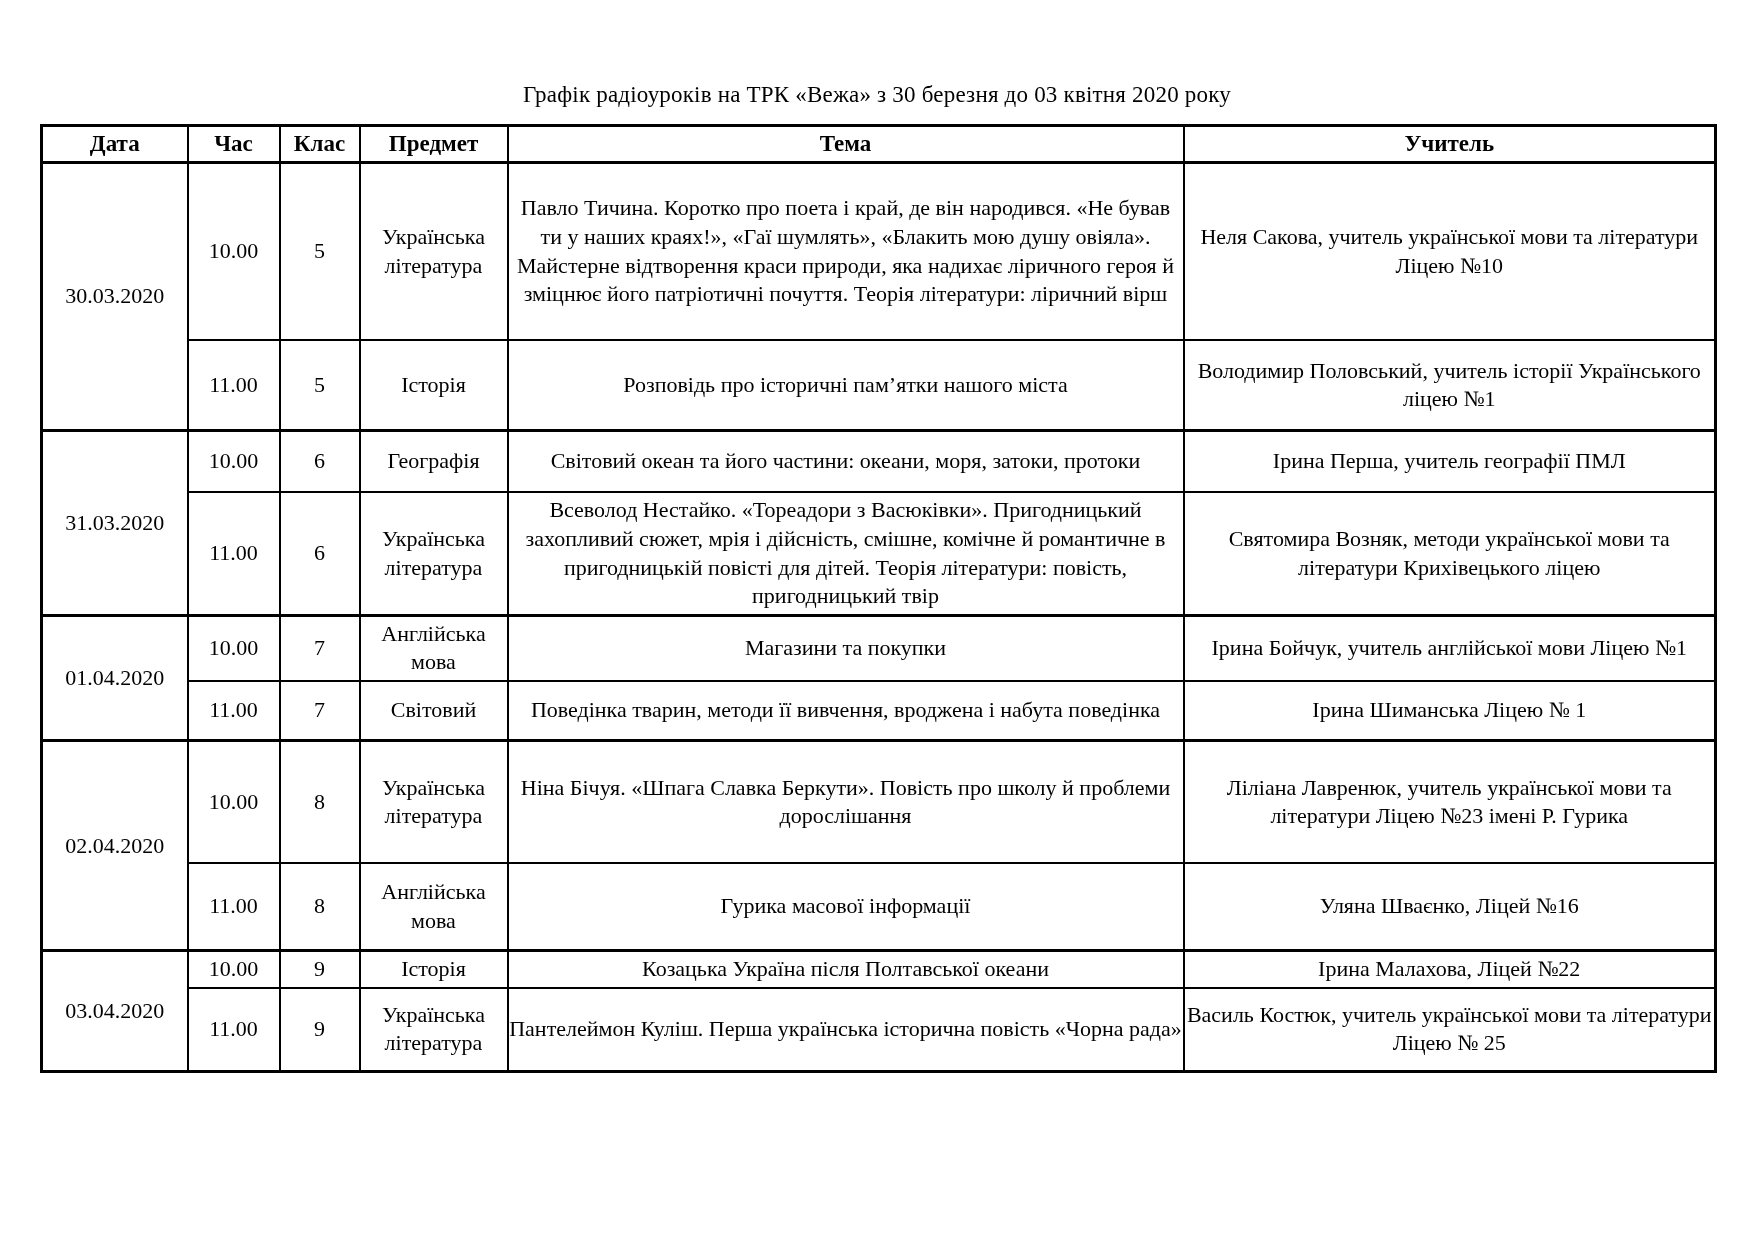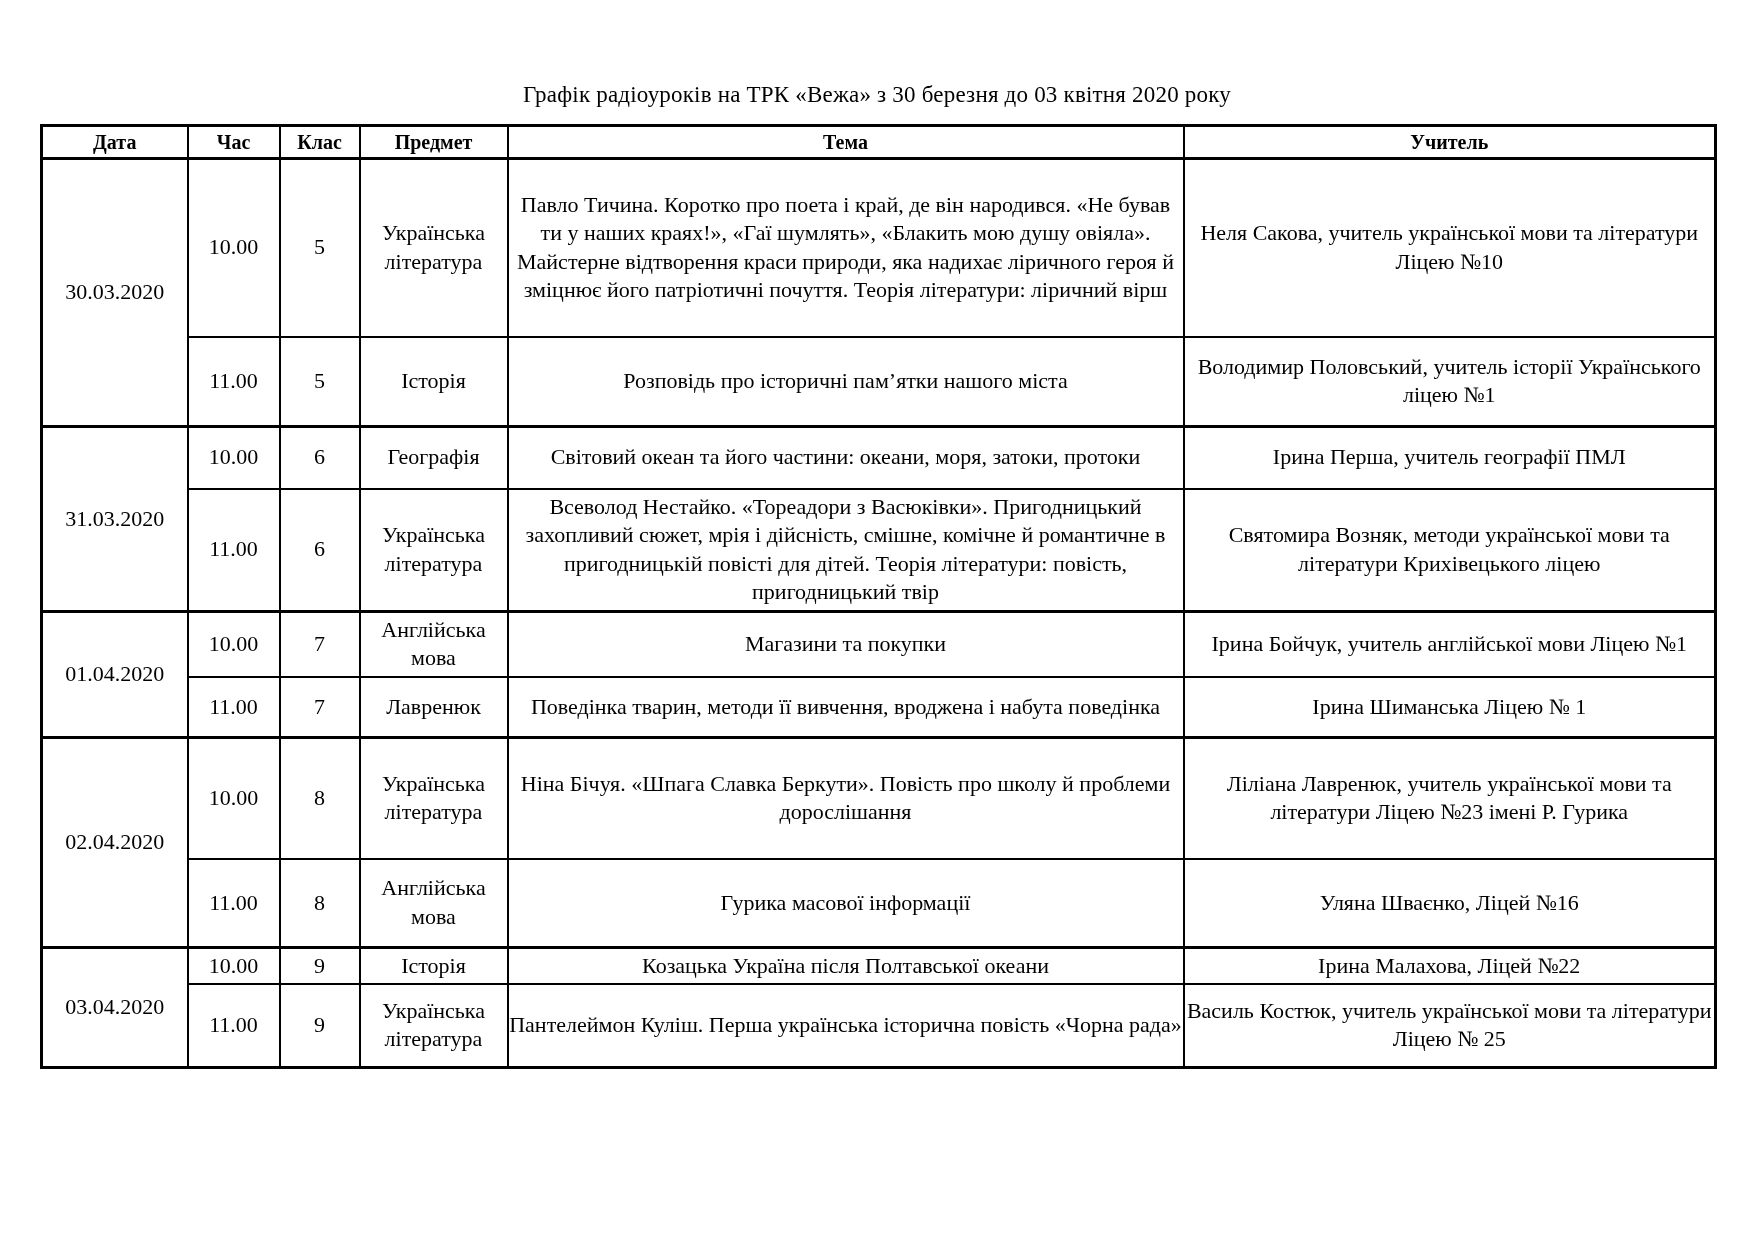--- a/index.html
+++ b/index.html
@@ -34,21 +34,21 @@
     font-size: 22px;
     line-height: 1.3;
   }
   table.schedule, table.schedule th, table.schedule td {
     border: 2px solid #000000;
   }
   table.schedule {
     border-width: 3px;
   }
   table.schedule th {
-    font-size: 20px;
+    font-size: 23px;
     font-weight: bold;
     padding: 2px 4px;
     border-bottom-width: 3px;
     text-align: center;
     vertical-align: middle;
   }
   table.schedule td {
     padding: 3px 0;
     text-align: center;
     vertical-align: middle;
@@ -124,21 +124,21 @@
           <td rowspan="2">01.04.2020</td>
           <td>10.00</td>
           <td>7</td>
           <td>Англійська мова</td>
           <td>Магазини та покупки</td>
           <td>Ірина Бойчук, учитель англійської мови Ліцею №1</td>
         </tr>
         <tr style="height: 60px;">
           <td>11.00</td>
           <td>7</td>
-          <td>Лавренюк</td>
+          <td>Світовий</td>
           <td>Поведінка тварин, методи її вивчення, вроджена і набута поведінка</td>
           <td>Ірина Шиманська Ліцею № 1</td>
         </tr>
         <tr class="group-start" style="height: 122px;">
           <td rowspan="2">02.04.2020</td>
           <td>10.00</td>
           <td>8</td>
           <td>Українська література</td>
           <td>Ніна Бічуя. «Шпага Славка Беркути». Повість про школу й проблеми дорослішання</td>
           <td>Ліліана Лавренюк, учитель української мови та літератури Ліцею №23 імені Р. Гурика</td>

